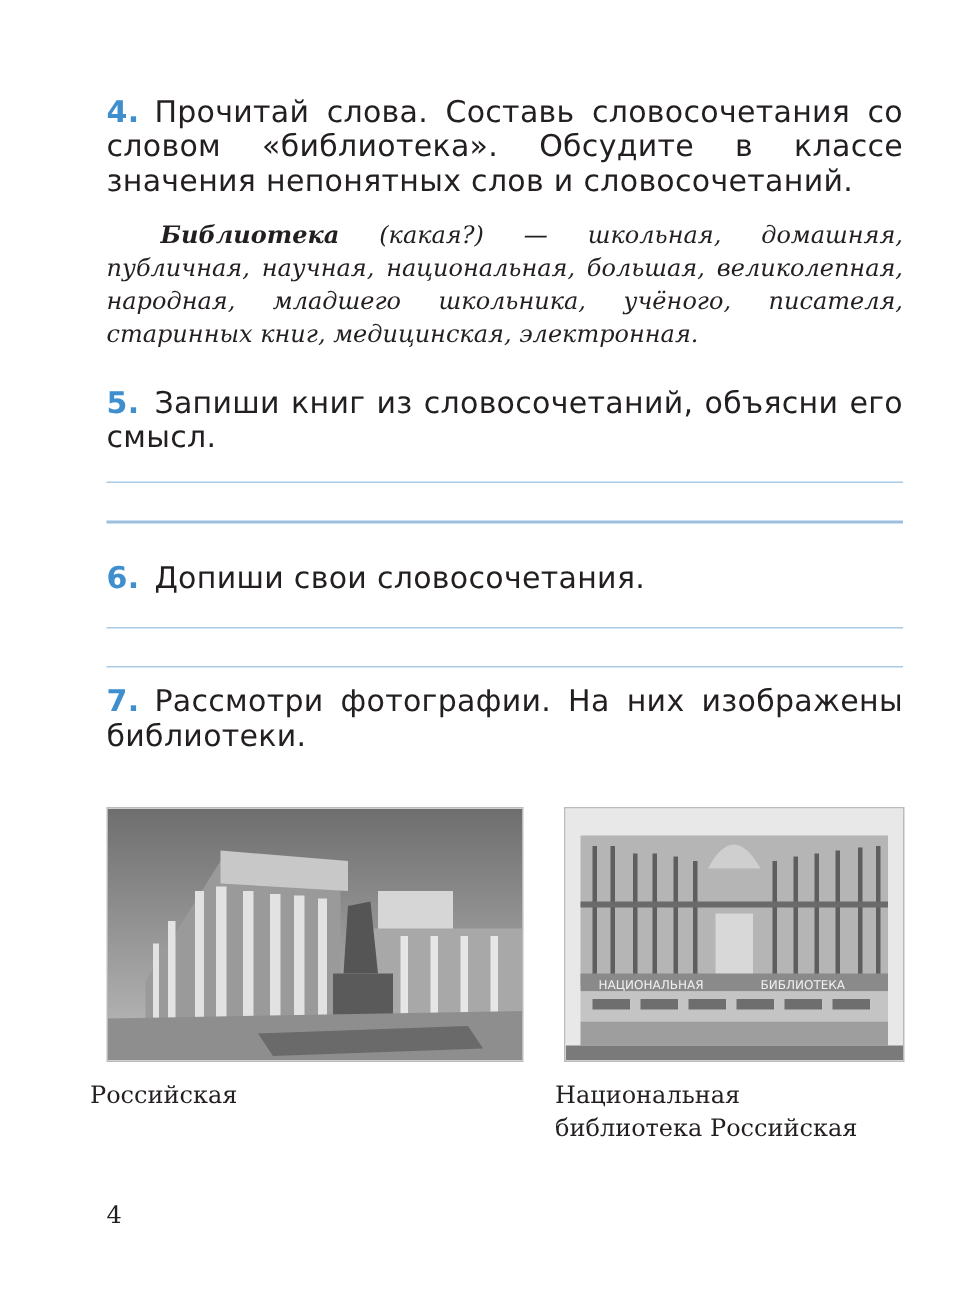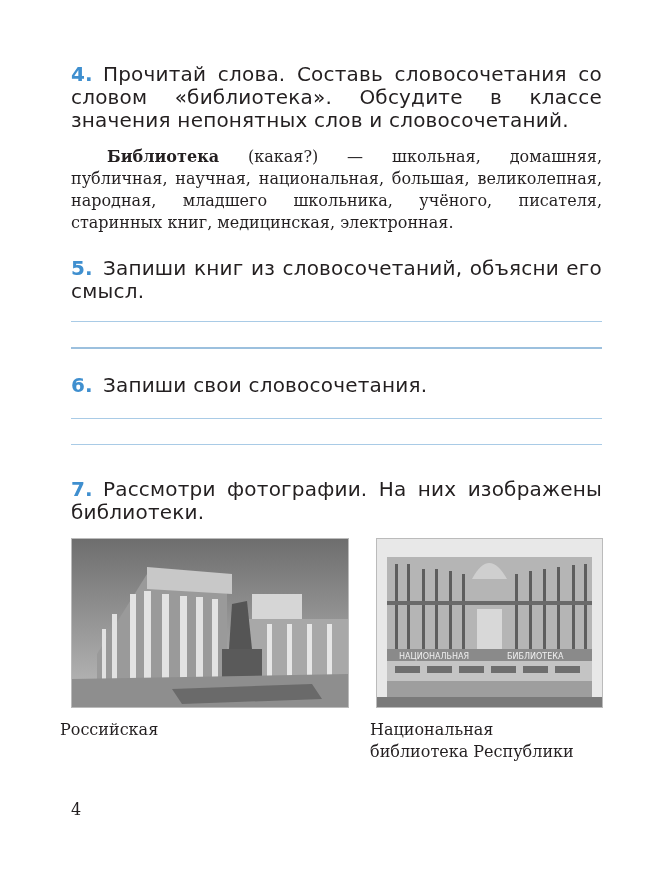--- a/index.html
+++ b/index.html
@@ -1,19 +1,19 @@
 <!DOCTYPE html>
 <html><head>
 <meta charset="utf-8">
 <style>
   html, body { margin:0; padding:0; background:#ffffff; }
   body { width:650px; height:869px; position:relative; overflow:hidden; color:#231f20; }
   .task { position:absolute; left:71px; width:531px; font-family:"DejaVu Sans", sans-serif; font-size:20px; line-height:23px; text-align:justify; letter-spacing:0.2px; }
   .num { color:#3f8fcf; font-weight:bold; margin-right:10px; }
-  .serif { position:absolute; left:71px; width:531px; font-family:"DejaVu Serif", serif; font-size:16px; line-height:22px; text-align:justify; }
+  .serif { position:absolute; left:71px; width:531px; font-family:"DejaVu Serif", serif; font-size:16px; line-height:22px; text-align:justify;font-style:italic; }
   .serif b { font-weight:bold; }
   .indent { display:inline-block; width:36px; }
   .rule { position:absolute; left:71px; width:531px; height:1px; background:#a9cbe6; }
   .rule.dark { height:2px; background:#9cc0de; }
   .photo { position:absolute; overflow:hidden; border:1px solid #bbb; }
   .caption { position:absolute; font-family:"DejaVu Serif", serif; font-size:16px; line-height:22px; text-align:left; }
   .pagenum { position:absolute; left:71px; top:800px; font-family:"DejaVu Serif", serif; font-size:16px; }
 </style>
 </head>
 <body>
@@ -26,26 +26,26 @@
   <span class="indent"></span><b>Библиотека</b><span> (какая?) — школьная, домашняя, публичная, научная, национальная, большая, великолепная, народная, младшего школьника, учёного, писателя, старинных книг, медицинская, электронная.</span>
 </div>
 
 <div class="task" style="top:257px;">
   <span class="num">5.</span><span>Запиши книг из словосочетаний, объясни его смысл.</span>
 </div>
 <div class="rule" style="top:321px;"></div>
 <div class="rule dark" style="top:347px;"></div>
 
 <div class="task" style="top:374px;">
-  <span class="num">6.</span><span>Запиши свои словосочетания.</span>
+  <span class="num">6.</span><span>Допиши свои словосочетания.</span>
 </div>
 <div class="rule" style="top:418px;"></div>
 <div class="rule" style="top:444px;"></div>
 
-<div class="task" style="top:478px;">
+<div class="task" style="top:456px;">
   <span class="num">7.</span><span>Рассмотри фотографии. На них изображены библиотеки.</span>
 </div>
 
 <div class="photo" style="left:71px; top:538px; width:276px; height:168px;" title="Здание Российской государственной библиотеки с колоннами и памятником">
   <svg width="276" height="168" viewBox="0 0 276 168">
     <defs>
         <linearGradient id="sky1" x1="0" y1="0" x2="0" y2="1">
           <stop offset="0" stop-color="#6e6e6e"></stop>
           <stop offset="1" stop-color="#bdbdbd"></stop>
         </linearGradient>
@@ -114,16 +114,16 @@
     <rect x="10" y="142" width="205" height="16" fill="#9e9e9e"></rect>
     <rect x="0" y="158" width="225" height="10" fill="#7a7a7a"></rect>
   </svg>
 </div>
 
 <div class="caption" style="left:60px; top:719px; width:300px;">
   <div>Российская</div>
 </div>
 <div class="caption" style="left:370px; top:719px; width:238px;">
   <div>Национальная</div>
-  <div>библиотека Республики</div>
+  <div>библиотека Российская</div>
 </div>
 
 <div class="pagenum">4</div>
 
 </body></html>

